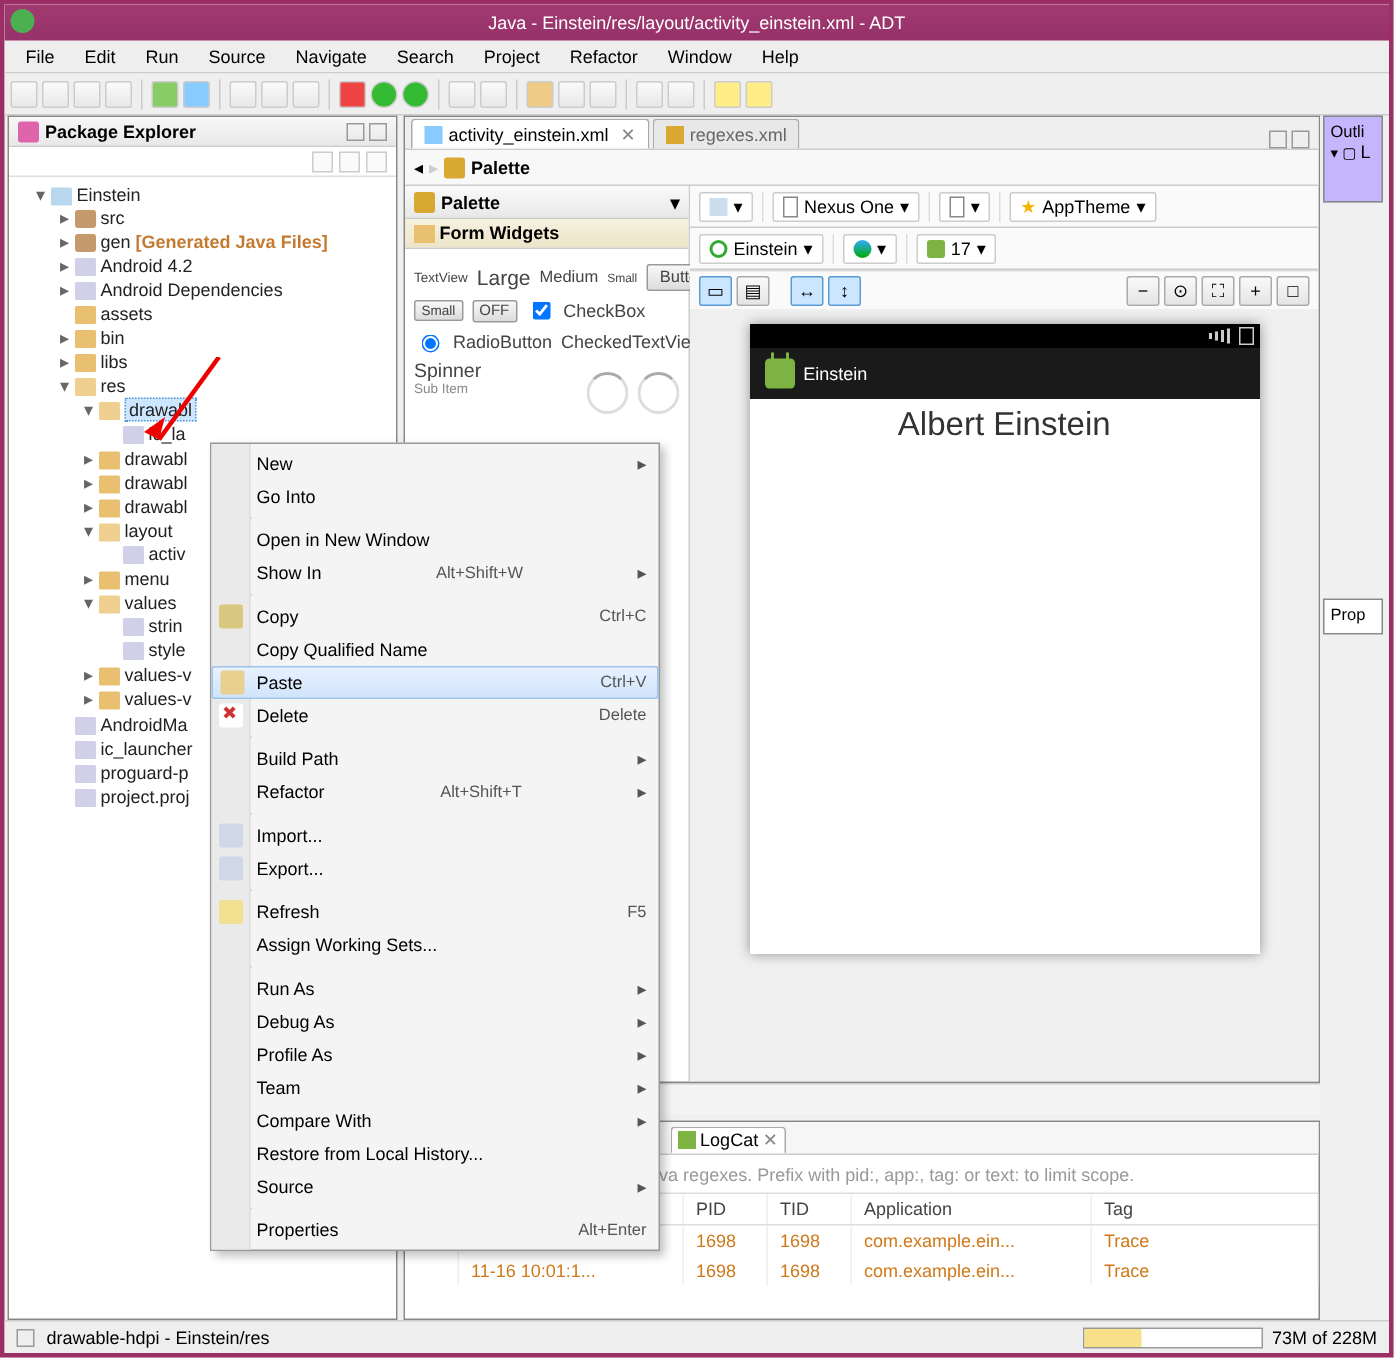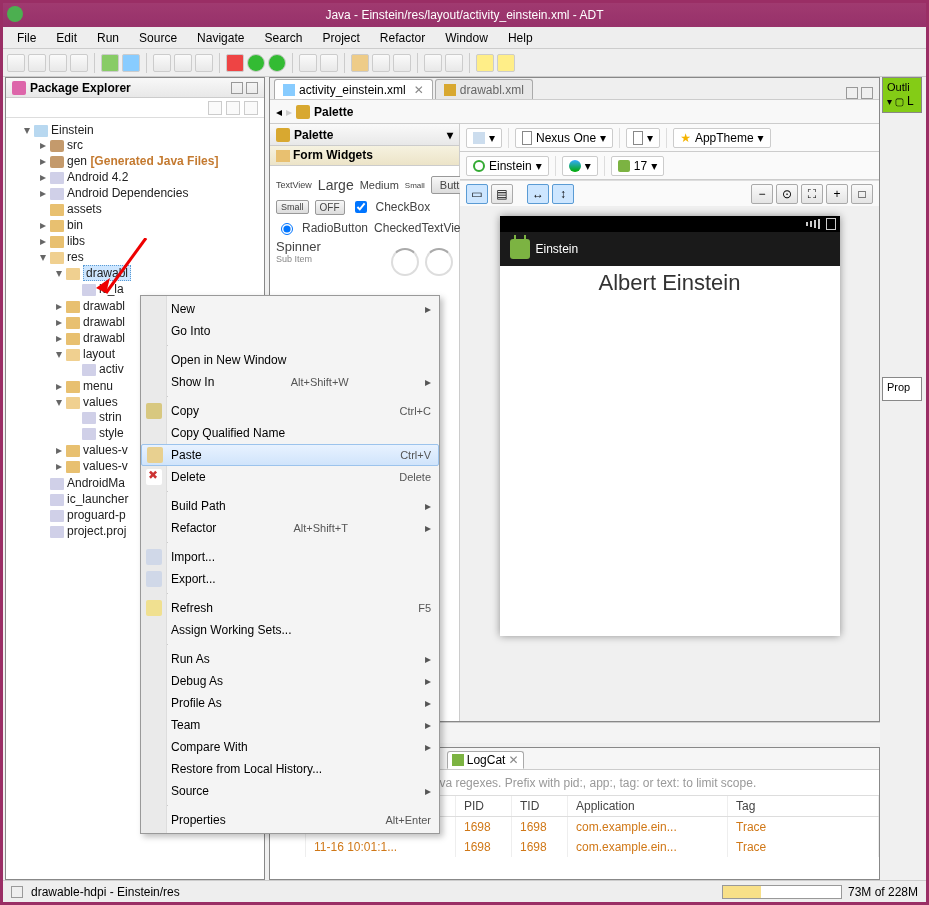--- a/index.html
+++ b/index.html
@@ -65,21 +65,21 @@
   .appbar .logo { width:20px;height:20px; background:#7cb342; border-radius:3px; position:relative; }
   .appbar .logo::before,.appbar .logo::after { content:""; position:absolute; width:2px;height:5px; background:#7cb342; top:-4px; }
   .appbar .logo::before{left:4px} .appbar .logo::after{right:4px}
   .content-text { font-size:22px; text-align:center; padding-top:4px; color:#333;}
 
   .zoom-row { height:26px; border-top:1px solid #ddd; display:flex; align-items:center; padding:0 6px; gap:3px; background:#fafafa; }
   .tgl { width:22px;height:20px; border:1px solid #aaa; background:linear-gradient(#fafafa,#e4e4e4); border-radius:2px; display:flex;align-items:center;justify-content:center; }
   .tgl.active { background:#cde6ff; border-color:#5a9bd4; }
 
   .right-panel { width:40px; margin:0 4px 0 0; display:flex; flex-direction:column; gap:4px; }
-  .side-view { border:1px solid #888; background:#84cc16; padding:2px 4px; height:36px; }
+  .side-view { border:1px solid #888; background:#c4b5fd; padding:2px 4px; height:58px; }
   .side-view2 { border:1px solid #888; background:#fff; padding:2px 4px; height:24px; margin-top: 260px; }
 
   .bottom-tabs { height:22px; background:#f4f4f4; border-top:1px solid #ccc; display:flex; align-items:center; padding:0 6px; gap:2px; }
   .btab { height:18px; padding:1px 8px; border:1px solid #aaa; border-top:none; border-radius:0 0 3px 3px; background:#f0f0f0; color:#555;}
   .bottom-panel { height:140px; border:1px solid #888; margin-top:4px; background:#fff; display:flex; flex-direction:column; }
   .bottom-panel .views { height:22px; border-bottom:1px solid #ccc; display:flex; align-items:center; padding:0 6px; gap:10px; background:#f6f6f6;}
   .view-tab { display:flex; align-items:center; gap:3px; padding:1px 4px; }
   .view-tab.active { background:#fff; border:1px solid #aaa; border-bottom:1px solid #fff; border-radius:3px 3px 0 0; position:relative; top:1px;}
   .bottom-panel .search-row { height:26px; border-bottom:1px solid #ddd; display:flex; align-items:center; padding:0 6px; color:#999; }
   .log-header { display:flex; border-bottom:1px solid #ddd; font-weight:normal; color:#444; }
@@ -232,21 +232,21 @@
   <div class="center-panel">
     <div class="center-top">
       <div class="editor-tabs">
         <div class="etab">
           <span style="width:12px;height:12px;background:#8cf;"></span>
           <span>activity_einstein.xml</span>
           <span class="x">✕</span>
         </div>
         <div class="etab inactive">
           <span style="width:12px;height:12px;background:#d8a830;"></span>
-          <span>drawabl.xml</span>
+          <span>regexes.xml</span>
         </div>
         <span style="margin-left:auto;display:flex;gap:3px;padding-right:6px;">
           <span style="width:12px;height:12px;border:1px solid #999"></span>
           <span style="width:12px;height:12px;border:1px solid #999"></span>
         </span>
       </div>
       <div class="editor-subbar">
         <span>◂</span>
         <span style="color:#ccc">▸</span>
         <div class="pal-icon"></div>

